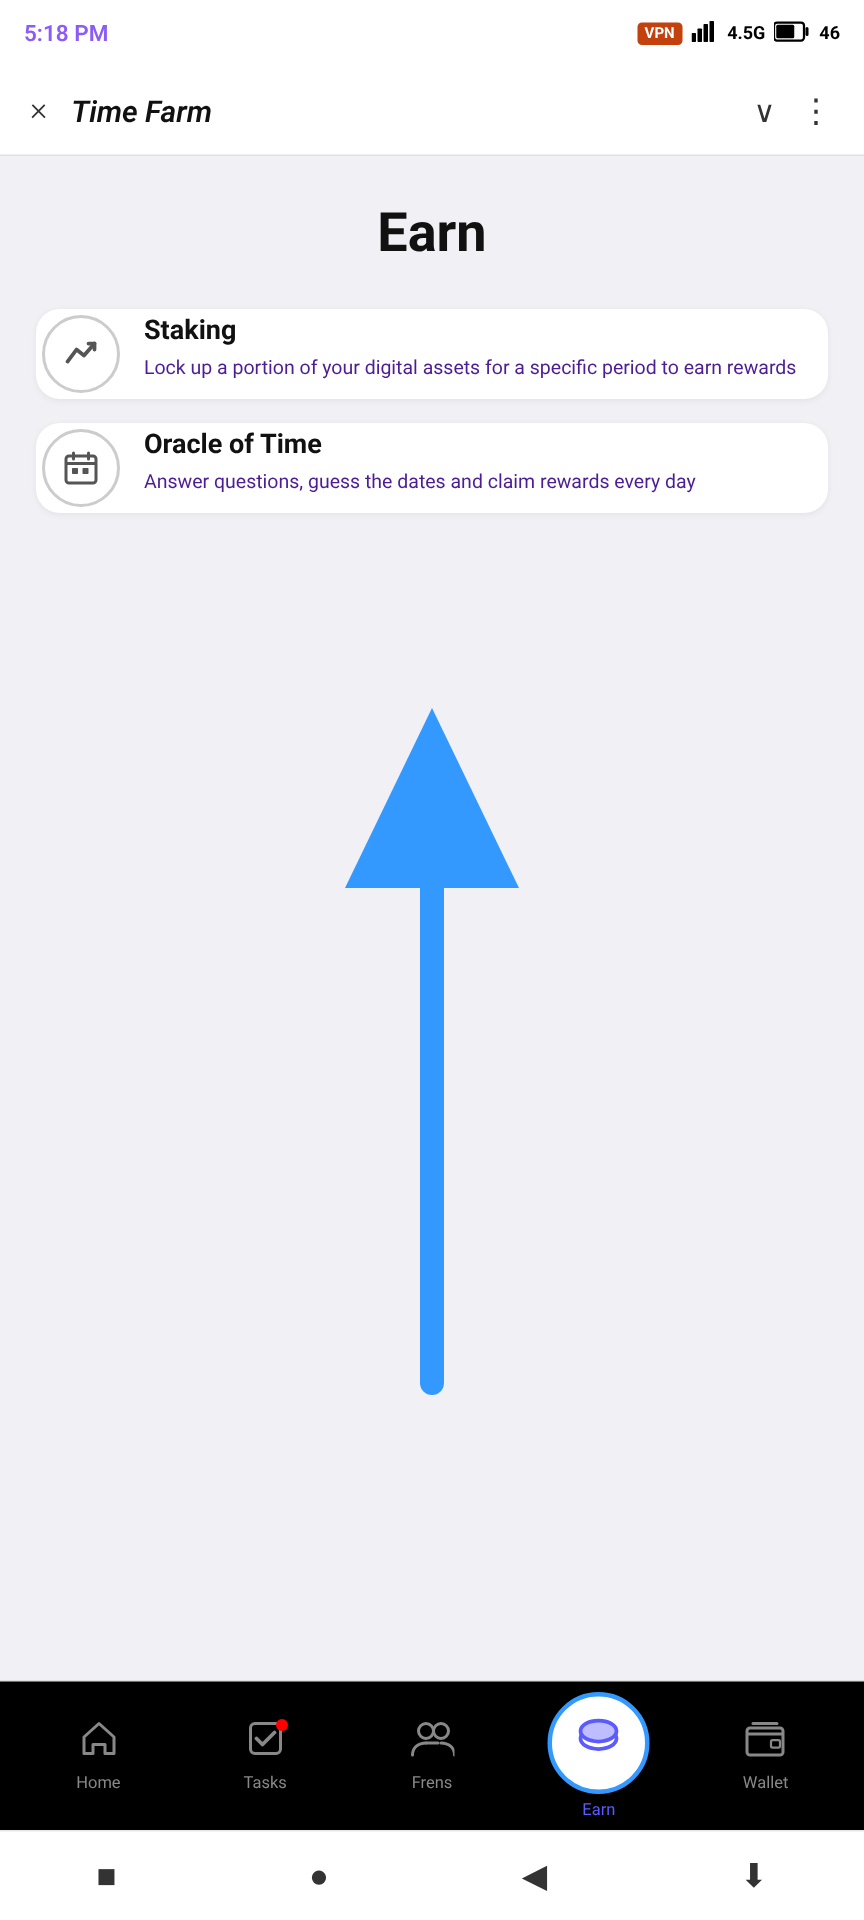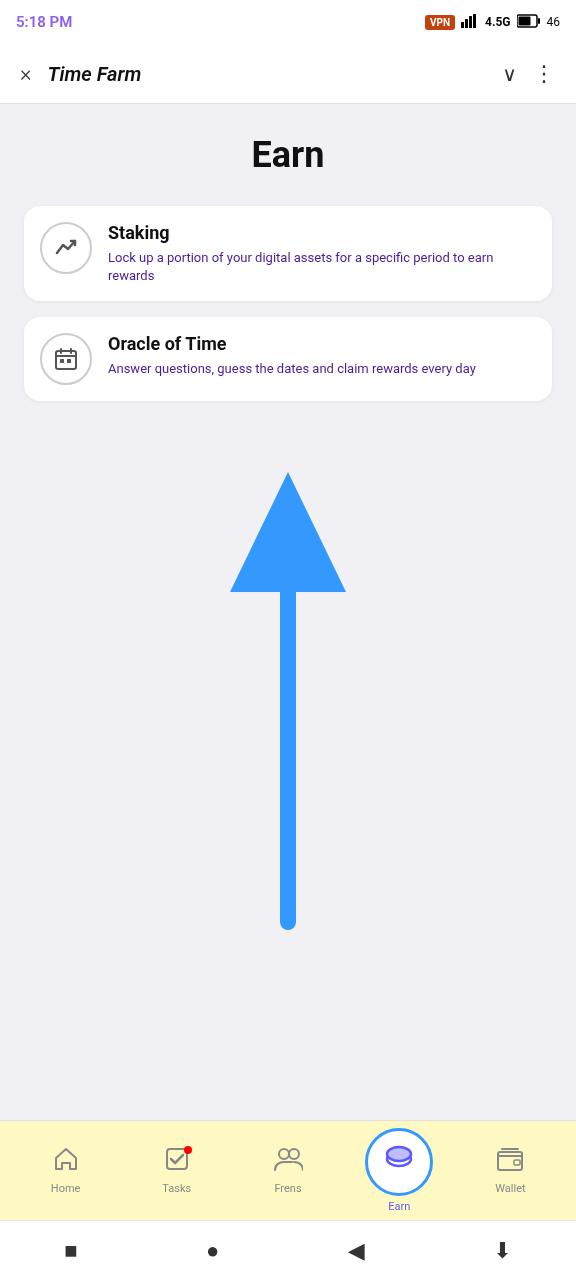--- a/index.html
+++ b/index.html
@@ -98,21 +98,21 @@
       font-size: 36px;
       font-weight: 700;
       color: #111;
       margin-bottom: 30px;
     }
 
     
     .card {
       background: #fff;
       border-radius: 16px;
-      padding: 16px;
+      padding: 4px;
       margin-bottom: 16px;
       display: flex;
       align-items: flex-start;
       gap: 16px;
       box-shadow: 0 1px 4px rgba(0,0,0,0.06);
     }
 
     .card-icon {
       width: 52px;
       height: 52px;
@@ -148,21 +148,21 @@
       pointer-events: none;
     }
 
     
     .bottom-nav {
       position: absolute;
       bottom: 60px;
       left: 0;
       right: 0;
       height: 100px;
-      background: #fef9c3;
+      background: #000000;
       display: flex;
       align-items: center;
       justify-content: space-around;
       border-top: 1px solid #e0e0e0;
       padding: 0 10px;
     }
 
     .nav-item {
       display: flex;
       flex-direction: column;
@@ -251,21 +251,21 @@
       </svg>
     </span>
     <span style="font-size:12px;font-weight:700;">4.5G</span>
     <span style="font-size:12px;">
       <svg width="24" height="14" viewBox="0 0 24 14">
         <rect x="0" y="1" width="20" height="12" rx="2" stroke="#000" stroke-width="1.5" fill="none"></rect>
         <rect x="1.5" y="2.5" width="12" height="9" rx="1" fill="#000"></rect>
         <rect x="21" y="4" width="2" height="6" rx="1" fill="#000"></rect>
       </svg>
     </span>
-    <span style="font-size:12px;font-weight:400;">46</span>
+    <span style="font-size:12px;font-weight:700;">46</span>
   </div>
 </div>
 
 <div class="app-header">
   <div class="header-left">
     <span class="close-btn">×</span>
     <span class="app-title">Time Farm</span>
   </div>
   <div class="header-right">
     <span class="chevron-down">∨</span>

